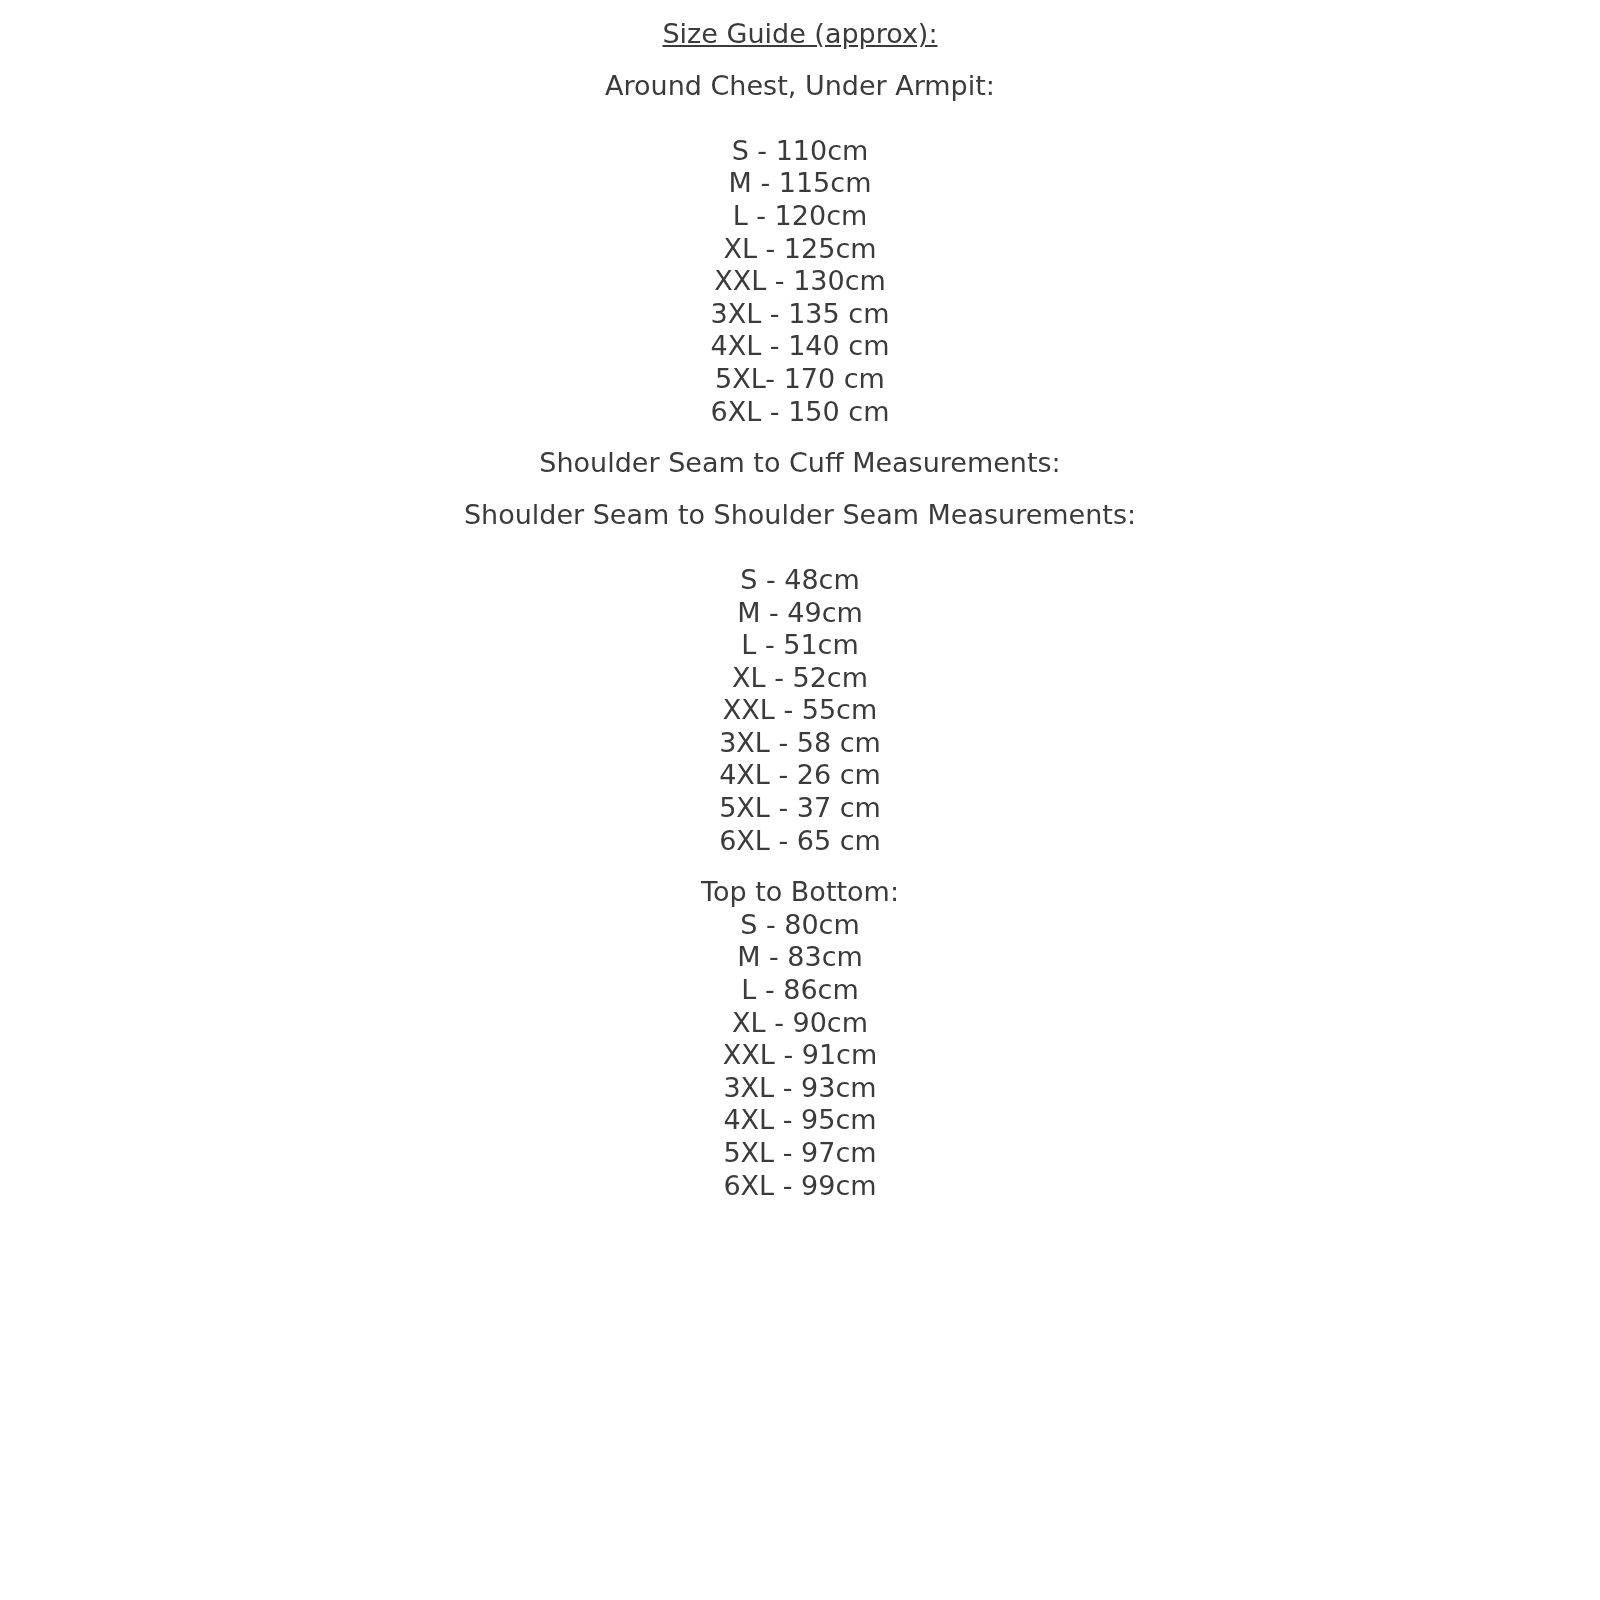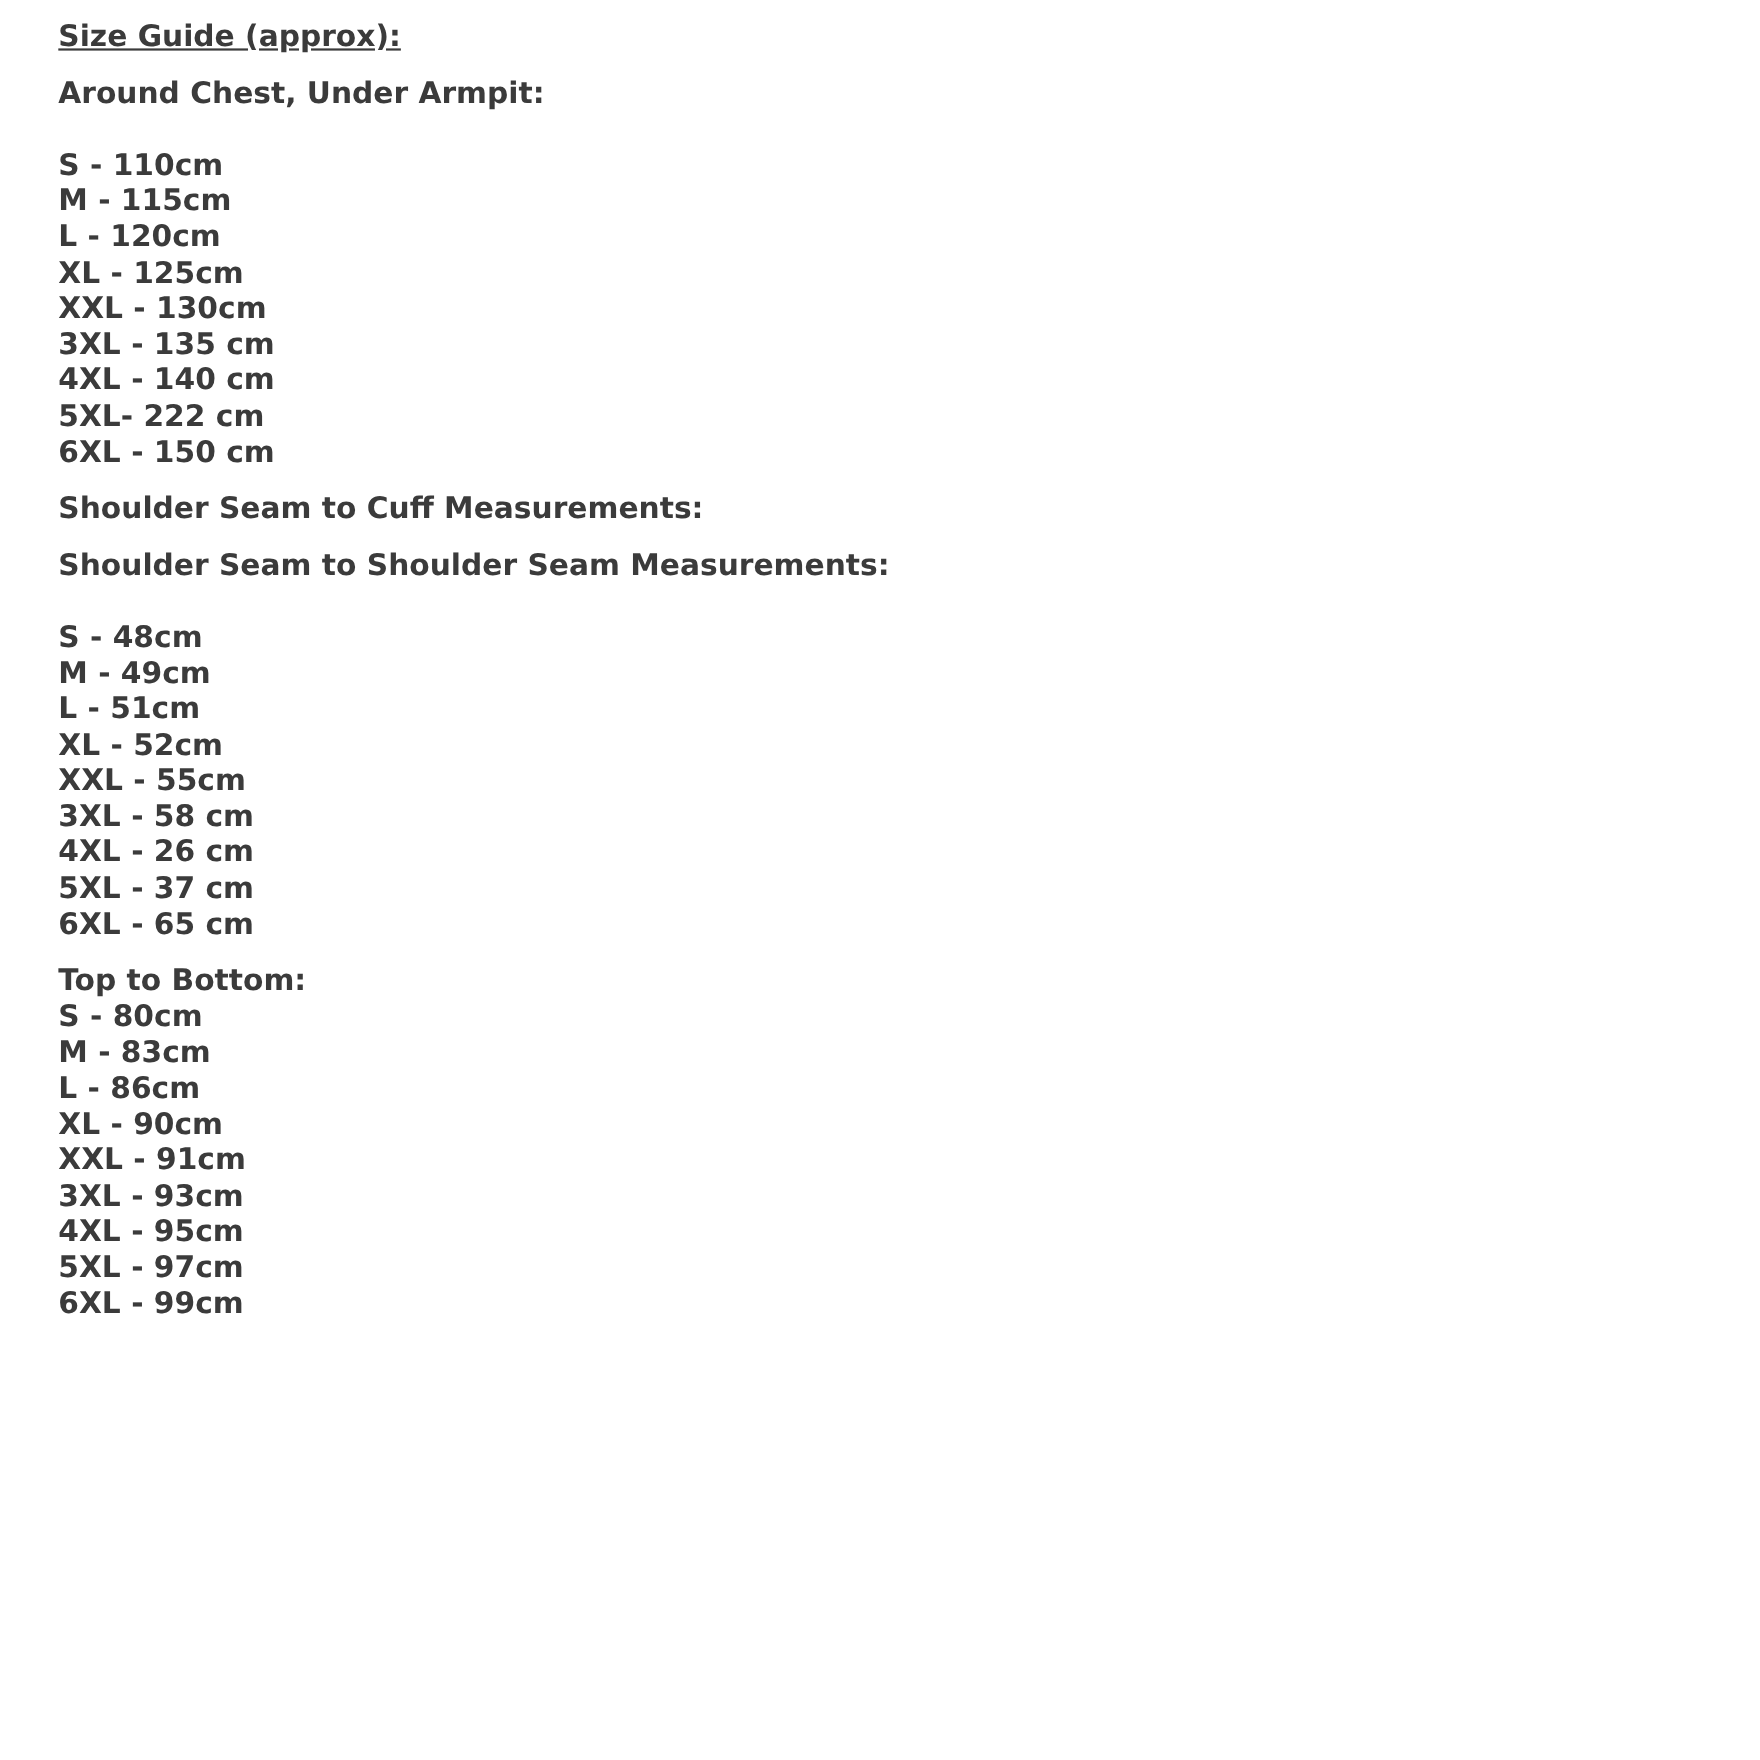--- a/index.html
+++ b/index.html
@@ -14,21 +14,21 @@
     font-size: 27px;
     line-height: 32.6px;
     color: #3b3b3b;
     overflow: hidden;
   }
   main.doc {
     position: relative;
     left: 53px;              
     width: 1494px;
     padding-top: 18px;
-    font-weight: bold;
+    text-align: center;
   }
   .line {
     min-height: 32.6px;
     white-space: pre;
   }
   .doc-title {
     text-decoration: underline;
   }
   .section-heading {
     margin-top: 19px;      
@@ -47,21 +47,21 @@
       <section class="section gap-after-heading">
         <div class="line section-heading">Around Chest, Under Armpit:</div>
         <div class="item-list">
           <div class="line size-item">S - 110cm</div>
           <div class="line size-item">M - 115cm</div>
           <div class="line size-item">L - 120cm</div>
           <div class="line size-item">XL - 125cm</div>
           <div class="line size-item">XXL - 130cm</div>
           <div class="line size-item">3XL - 135 cm</div>
           <div class="line size-item">4XL - 140 cm</div>
-          <div class="line size-item">5XL- 222 cm</div>
+          <div class="line size-item">5XL- 170 cm</div>
           <div class="line size-item">6XL - 150 cm</div>
         </div>
       </section>
       <section class="section">
         <div class="line section-heading">Shoulder Seam to Cuff Measurements:</div>
       </section>
       <section class="section gap-after-heading">
         <div class="line section-heading">Shoulder Seam to Shoulder Seam Measurements:</div>
         <div class="item-list">
           <div class="line size-item">S - 48cm</div>

